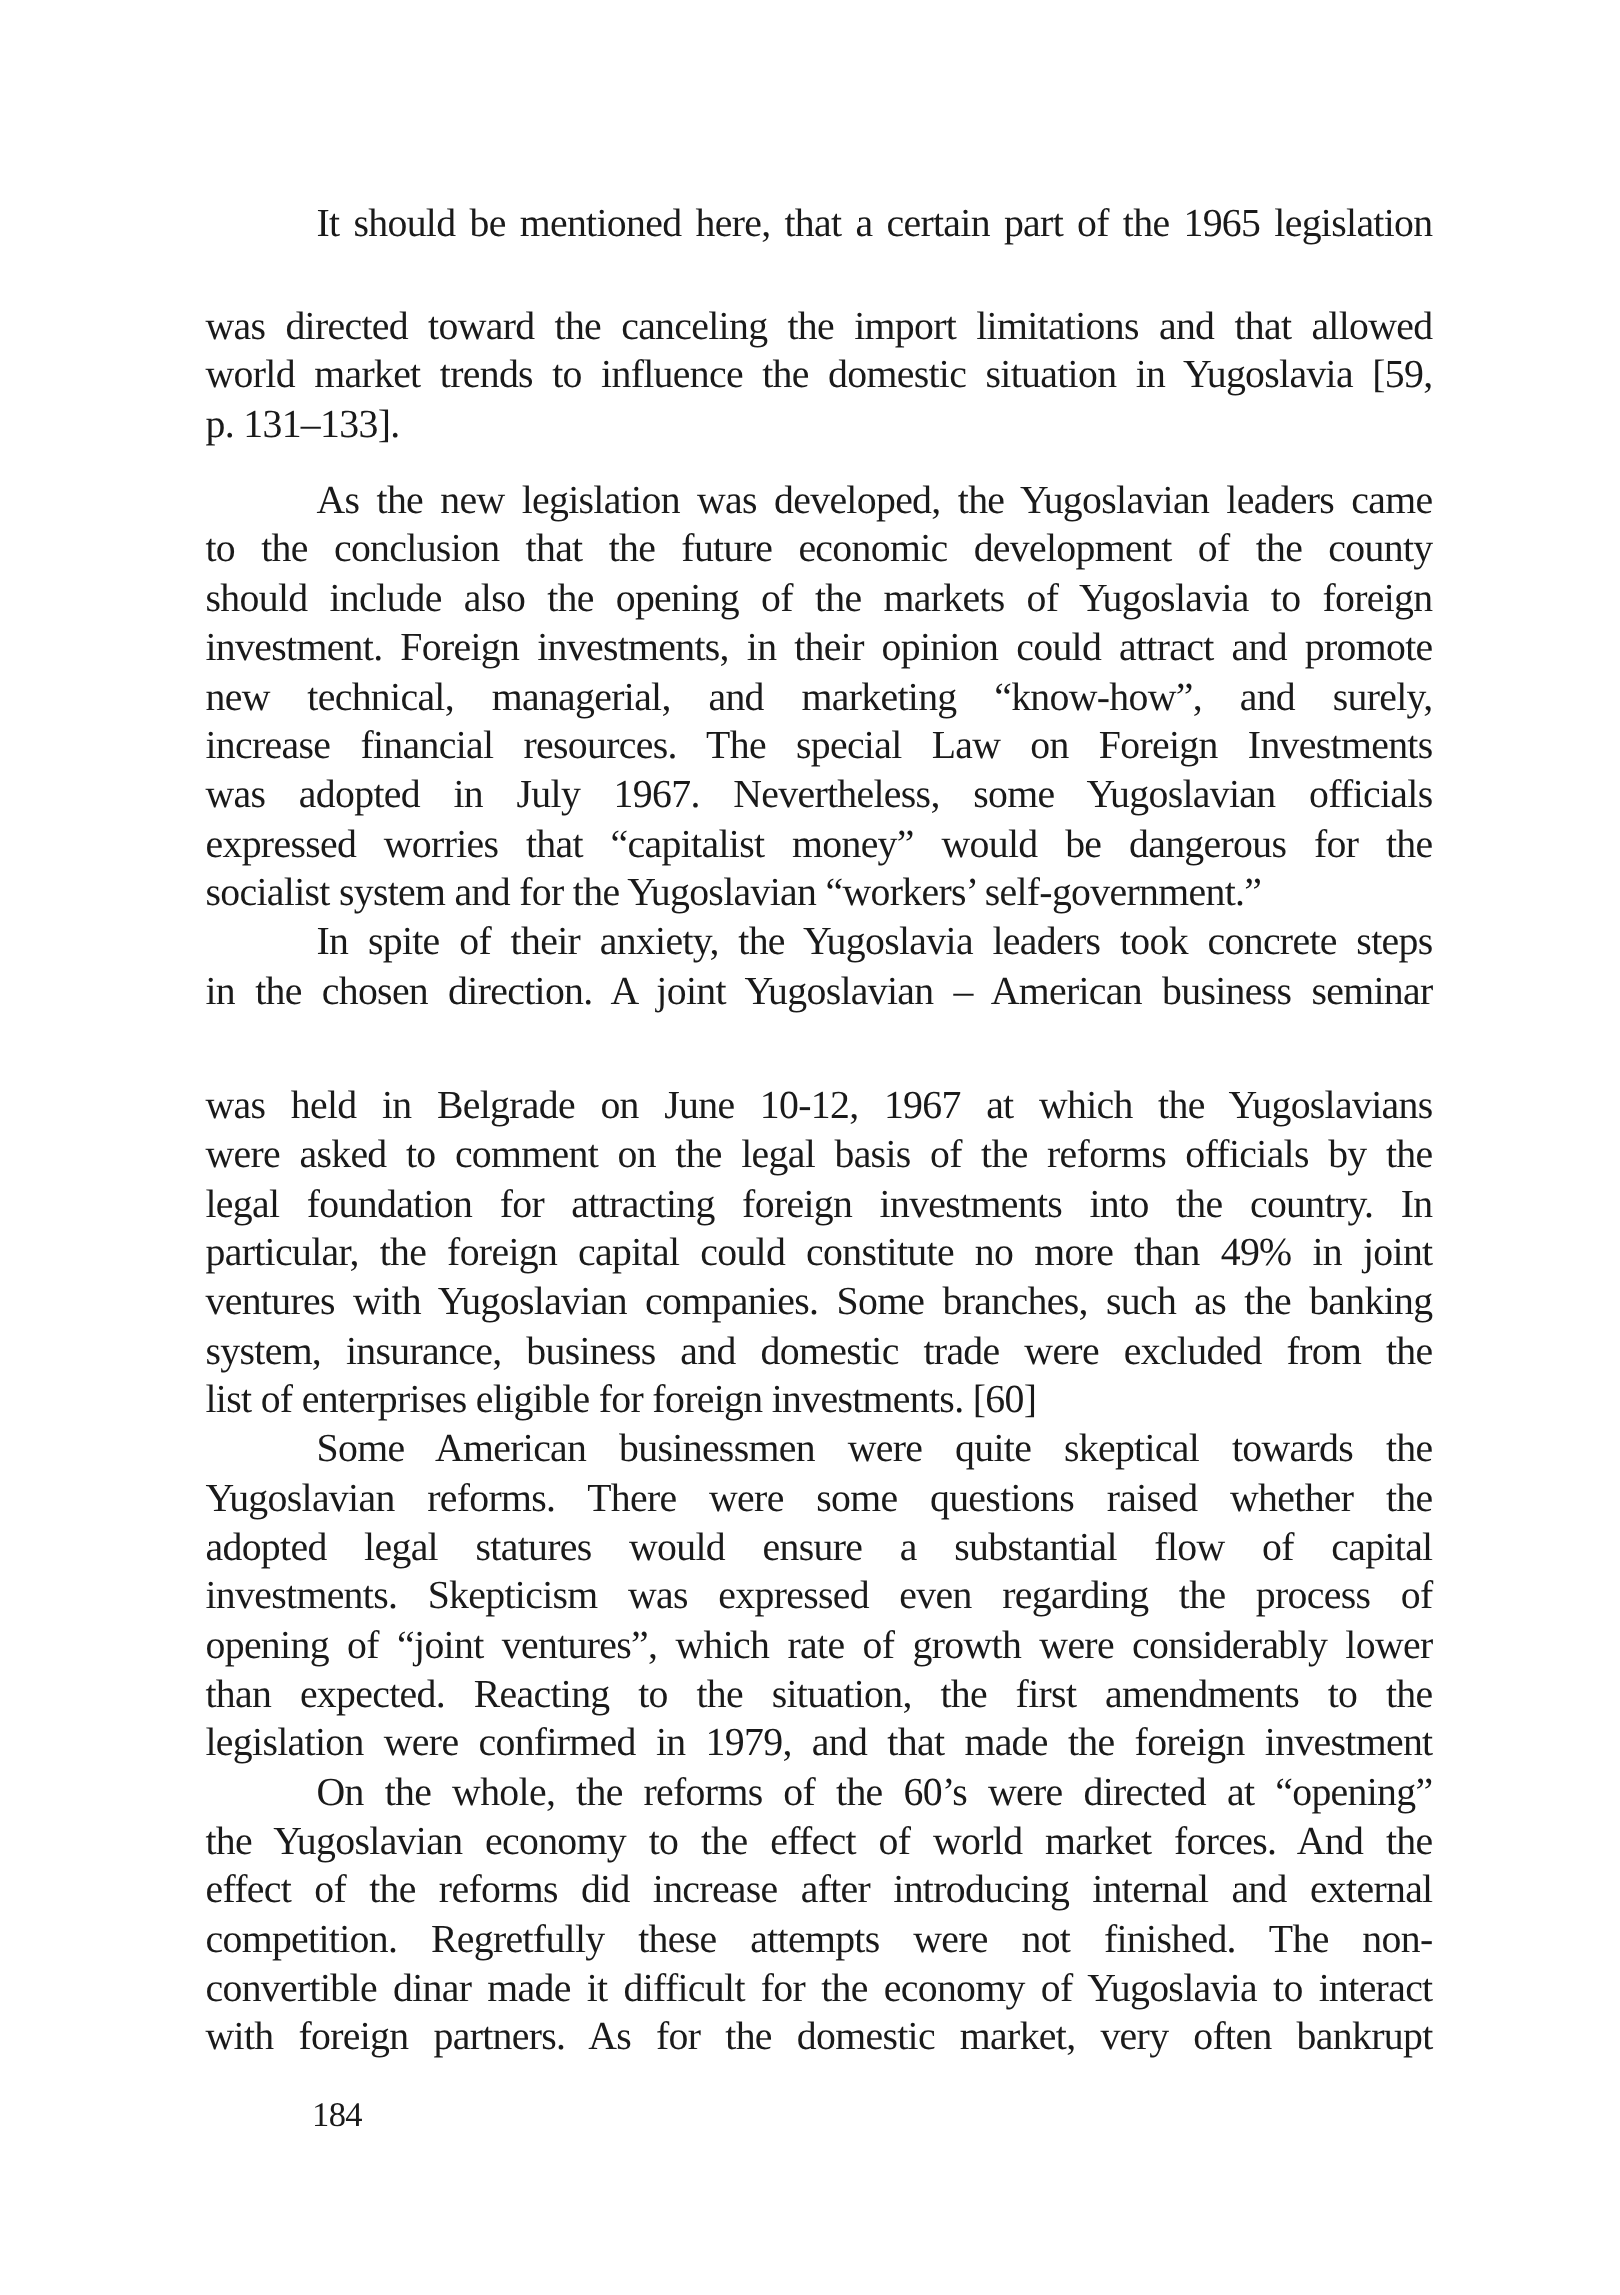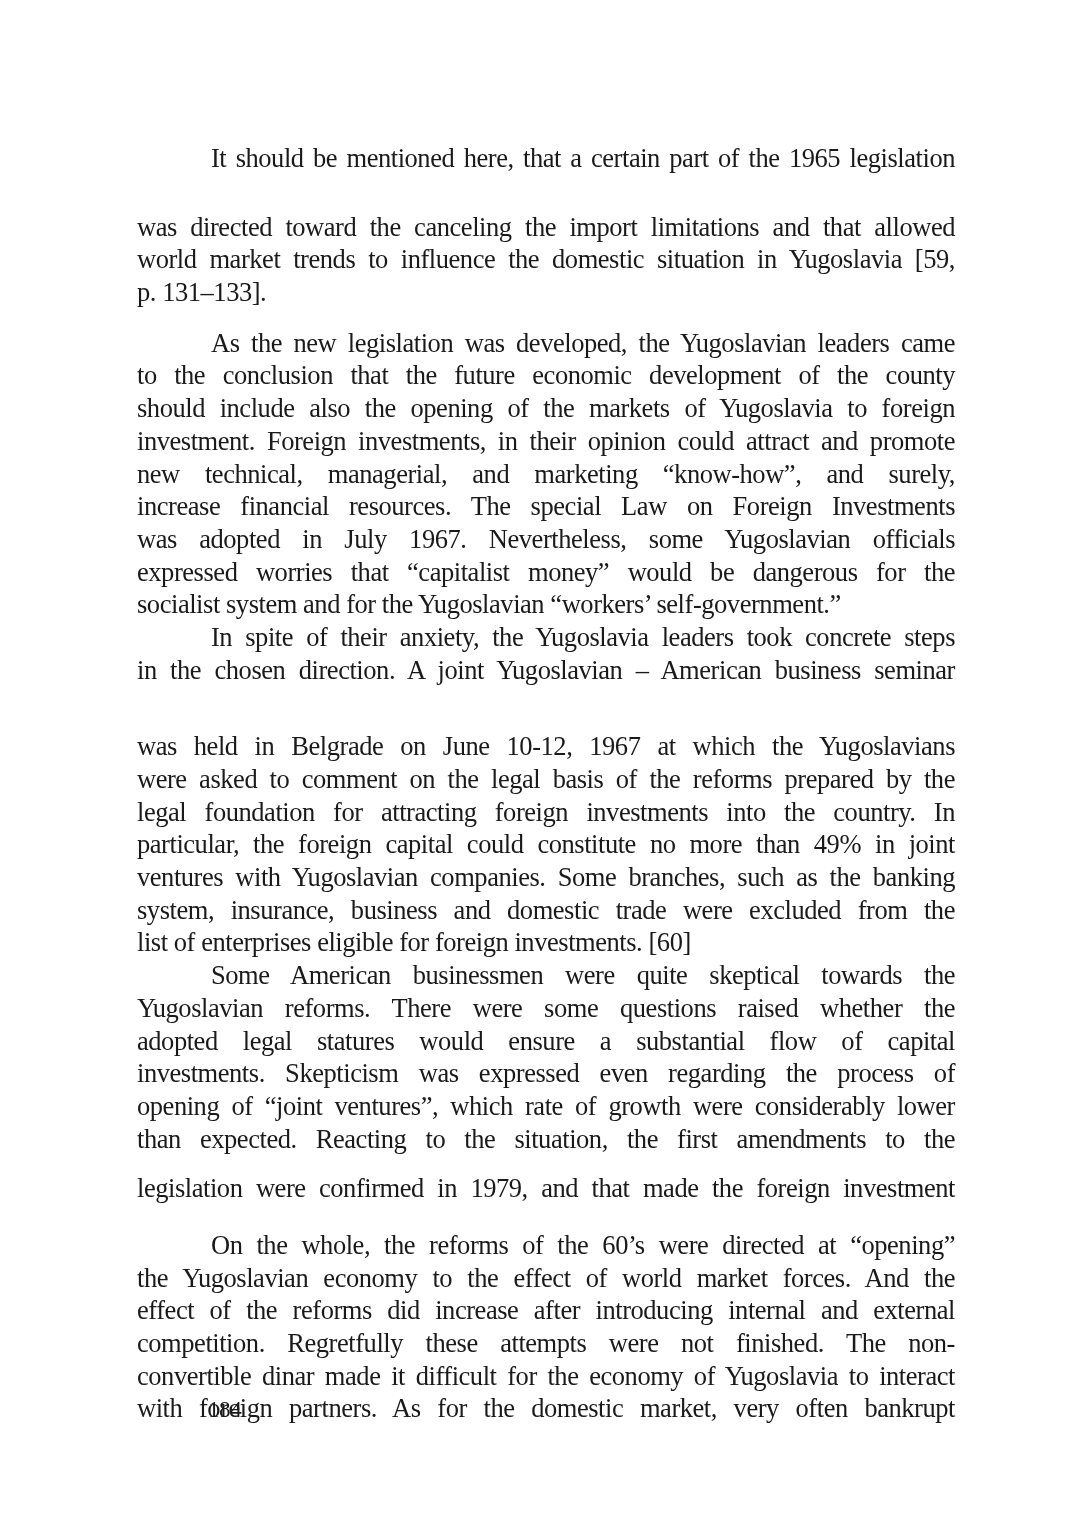--- a/index.html
+++ b/index.html
@@ -11,21 +11,21 @@
       width: 1080px;
       height: 1530px;
       position: relative;
       overflow: hidden;
       font-family: "Liberation Serif", "DejaVu Serif", serif;
       color: #1a1a1a;
     }
     .page {
       position: absolute;
       left: 137px;
-      top: 142px;
+      top: 132px;
       width: 818px;
     }
     .para {
       margin: 0;
     }
     .line {
       display: block;
       font-size: 26.5px;
       line-height: 32.7px;
       height: 32.7px;
@@ -71,40 +71,40 @@
     <span class="line" style="white-space: nowrap;">increase financial resources. The special Law on Foreign Investments</span>
     <span class="line" style="white-space: nowrap;">was adopted in July 1967. Nevertheless, some Yugoslavian officials</span>
     <span class="line" style="white-space: nowrap;">expressed worries that “capitalist money” would be dangerous for the</span>
     <span class="line last" style="white-space: nowrap;">socialist system and for the Yugoslavian “workers’ self-government.”</span>
   </div>
 
   <div class="para">
     <span class="line first" style="white-space: nowrap;">In spite of their anxiety, the Yugoslavia leaders took concrete steps</span>
     <span class="line" style="white-space: nowrap;">in the chosen direction.  A joint Yugoslavian – American business seminar</span>
     <span class="line" style="white-space: nowrap; margin-top: 44px;">was held in Belgrade on June 10-12, 1967 at which the Yugoslavians</span>
-    <span class="line" style="white-space: nowrap;">were asked to comment on the legal basis of the reforms prepared by the</span>
+    <span class="line" style="white-space: nowrap;">were asked to comment on the legal basis of the reforms officials by the</span>
     <span class="line" style="white-space: nowrap;">legal foundation for attracting foreign investments into the country. In</span>
     <span class="line" style="white-space: nowrap;">particular, the foreign capital could constitute no more than 49% in joint</span>
     <span class="line" style="white-space: nowrap;">ventures with Yugoslavian companies. Some branches, such as the banking</span>
     <span class="line" style="white-space: nowrap;">system, insurance, business and domestic trade were excluded from the</span>
     <span class="line last" style="white-space: nowrap;">list of enterprises eligible for foreign investments. [60]</span>
   </div>
 
   <div class="para">
     <span class="line first" style="white-space: nowrap;">Some American businessmen were quite skeptical towards the</span>
     <span class="line" style="white-space: nowrap;">Yugoslavian reforms. There were some questions raised whether the</span>
     <span class="line" style="white-space: nowrap;">adopted legal statures would ensure a substantial flow of capital</span>
     <span class="line" style="white-space: nowrap;">investments. Skepticism was expressed even regarding the process of</span>
     <span class="line" style="white-space: nowrap;">opening of “joint ventures”, which rate of growth were considerably lower</span>
     <span class="line" style="white-space: nowrap; font-family: Liberation Serif, serif;">than expected. Reacting to the situation, the first amendments to the</span>
-    <span class="line" style="white-space: nowrap; margin-top: 17px;">legislation were confirmed in 1979, and that made the foreign investment</span>
+    <span class="line" style="white-space: nowrap;">legislation were confirmed in 1979, and that made the foreign investment</span>
   </div>
 
   <div class="para">
-    <span class="line first" style="white-space: nowrap; margin-top: 24px;">On the whole, the reforms of the 60’s were directed at “opening”</span>
+    <span class="line first" style="white-space: nowrap;">On the whole, the reforms of the 60’s were directed at “opening”</span>
     <span class="line" style="white-space: nowrap;">the Yugoslavian economy to the effect of world market forces.  And the</span>
     <span class="line" style="white-space: nowrap;">effect of the reforms did increase after introducing internal and external</span>
     <span class="line" style="white-space: nowrap;">competition. Regretfully these attempts were not finished.  The non-</span>
     <span class="line" style="white-space: nowrap;">convertible dinar made it difficult for the economy of Yugoslavia to interact</span>
     <span class="line" style="white-space: nowrap;">with foreign partners. As for the domestic market, very often bankrupt</span>
   </div>
 
 </div>
 
 <div class="page-number">184</div>

